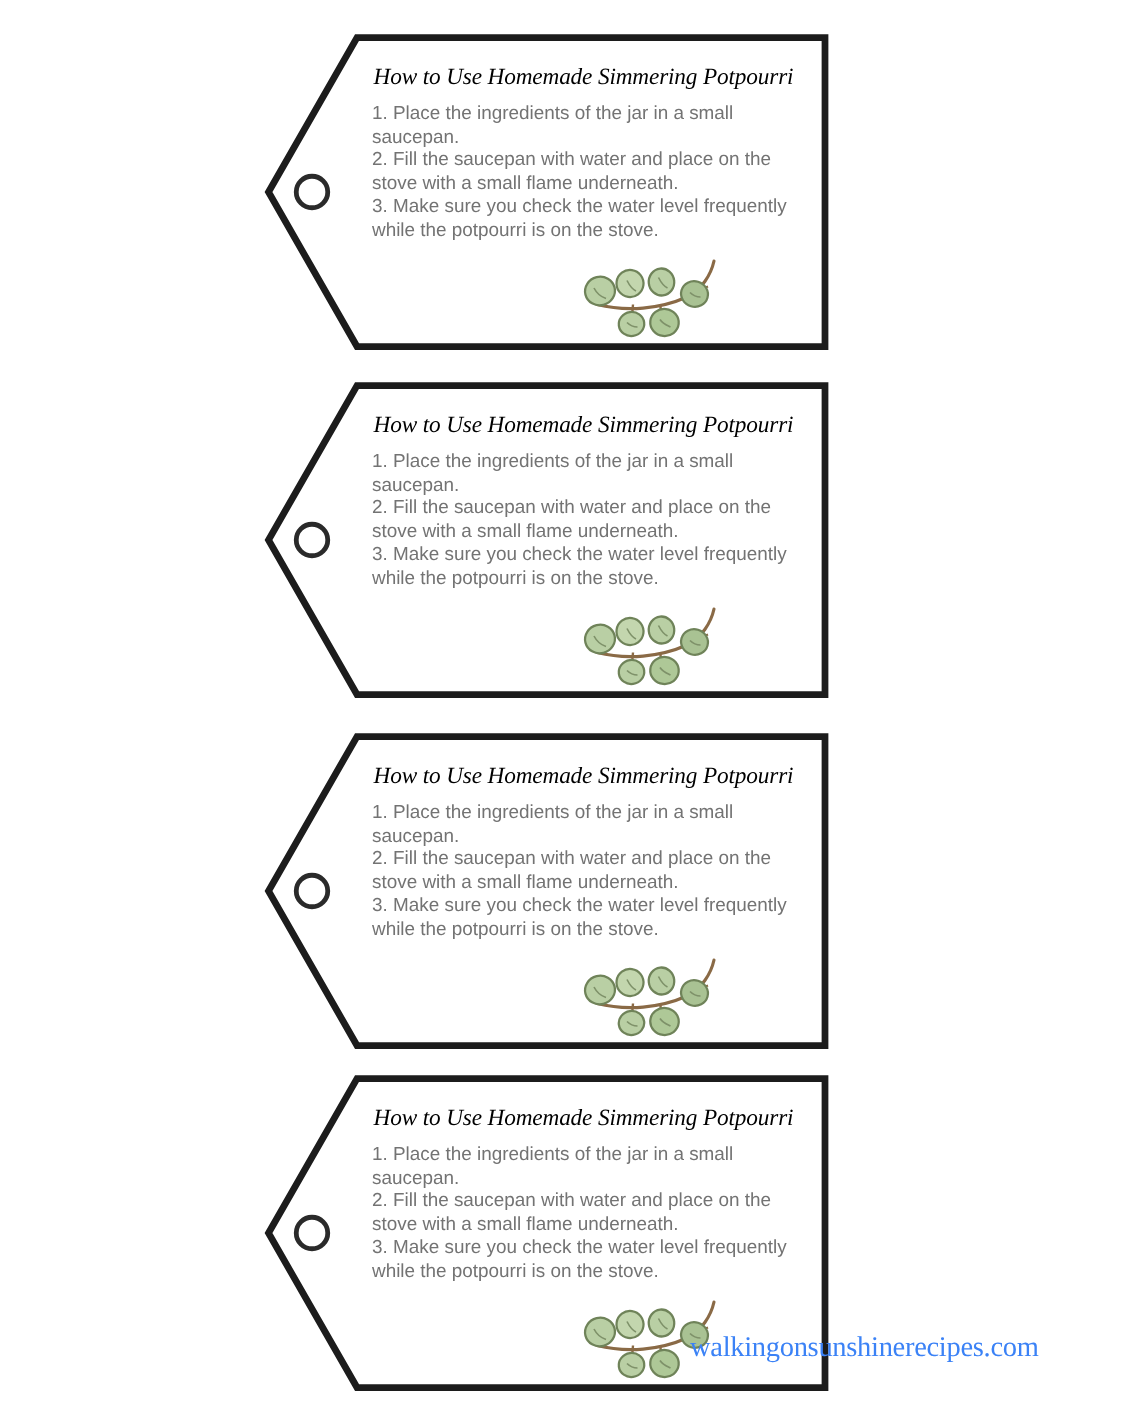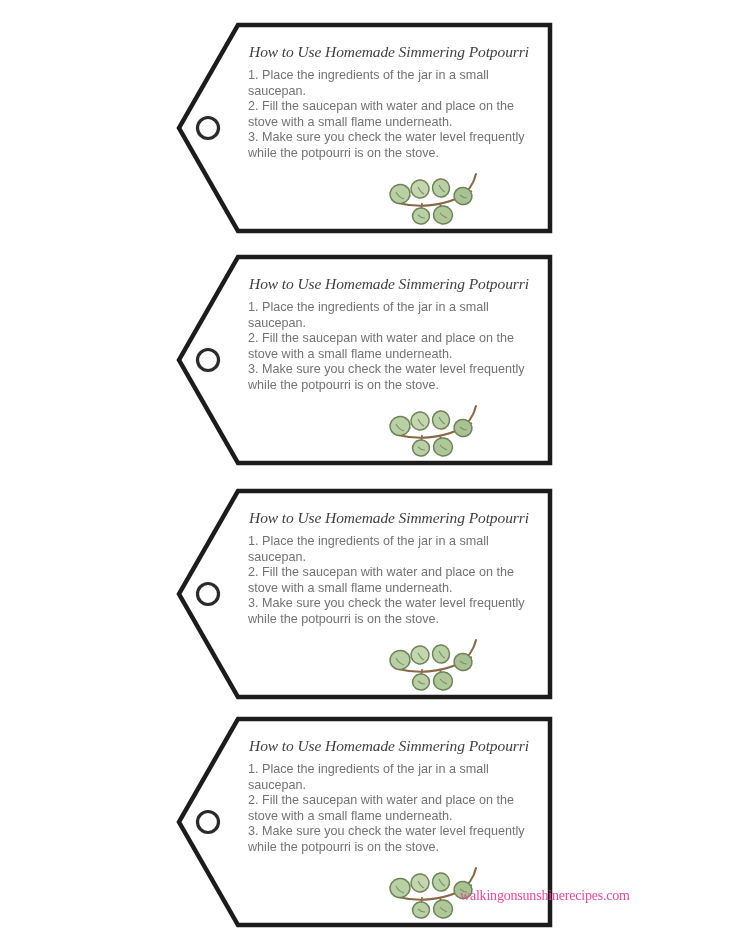--- a/index.html
+++ b/index.html
@@ -44,21 +44,21 @@
     width: 310px;
     height: 212px;
   }
 
   .tag-title {
     position: absolute;
     left: 0px;
     top: 22px;
     width: 302px;
     text-align: center;
-    color: #404040;
+    color: #000000;
     font-family: "Liberation Serif", "DejaVu Serif", serif;
     font-size: 15.5px;
     font-style: italic;
     letter-spacing: -0.1px;
     white-space: nowrap;
     line-height: 1;
   }
 
   .tag-steps {
     position: absolute;
@@ -85,23 +85,23 @@
     width: 104px;
     height: 56px;
     display: block;
   }
 
   
   #watermark {
     position: absolute;
     left: 460px;
     top: 888px;
-    color: #ec4899;
+    color: #3b82f6;
     font-family: "Liberation Serif", "DejaVu Serif", serif;
-    font-size: 14px;
+    font-size: 19px;
     letter-spacing: -0.2px;
     white-space: nowrap;
   }
 </style>
 </head>
 <body>
 
 <div id="page">
 
   <div class="tag" id="tag-1" style="top: 22px;">

